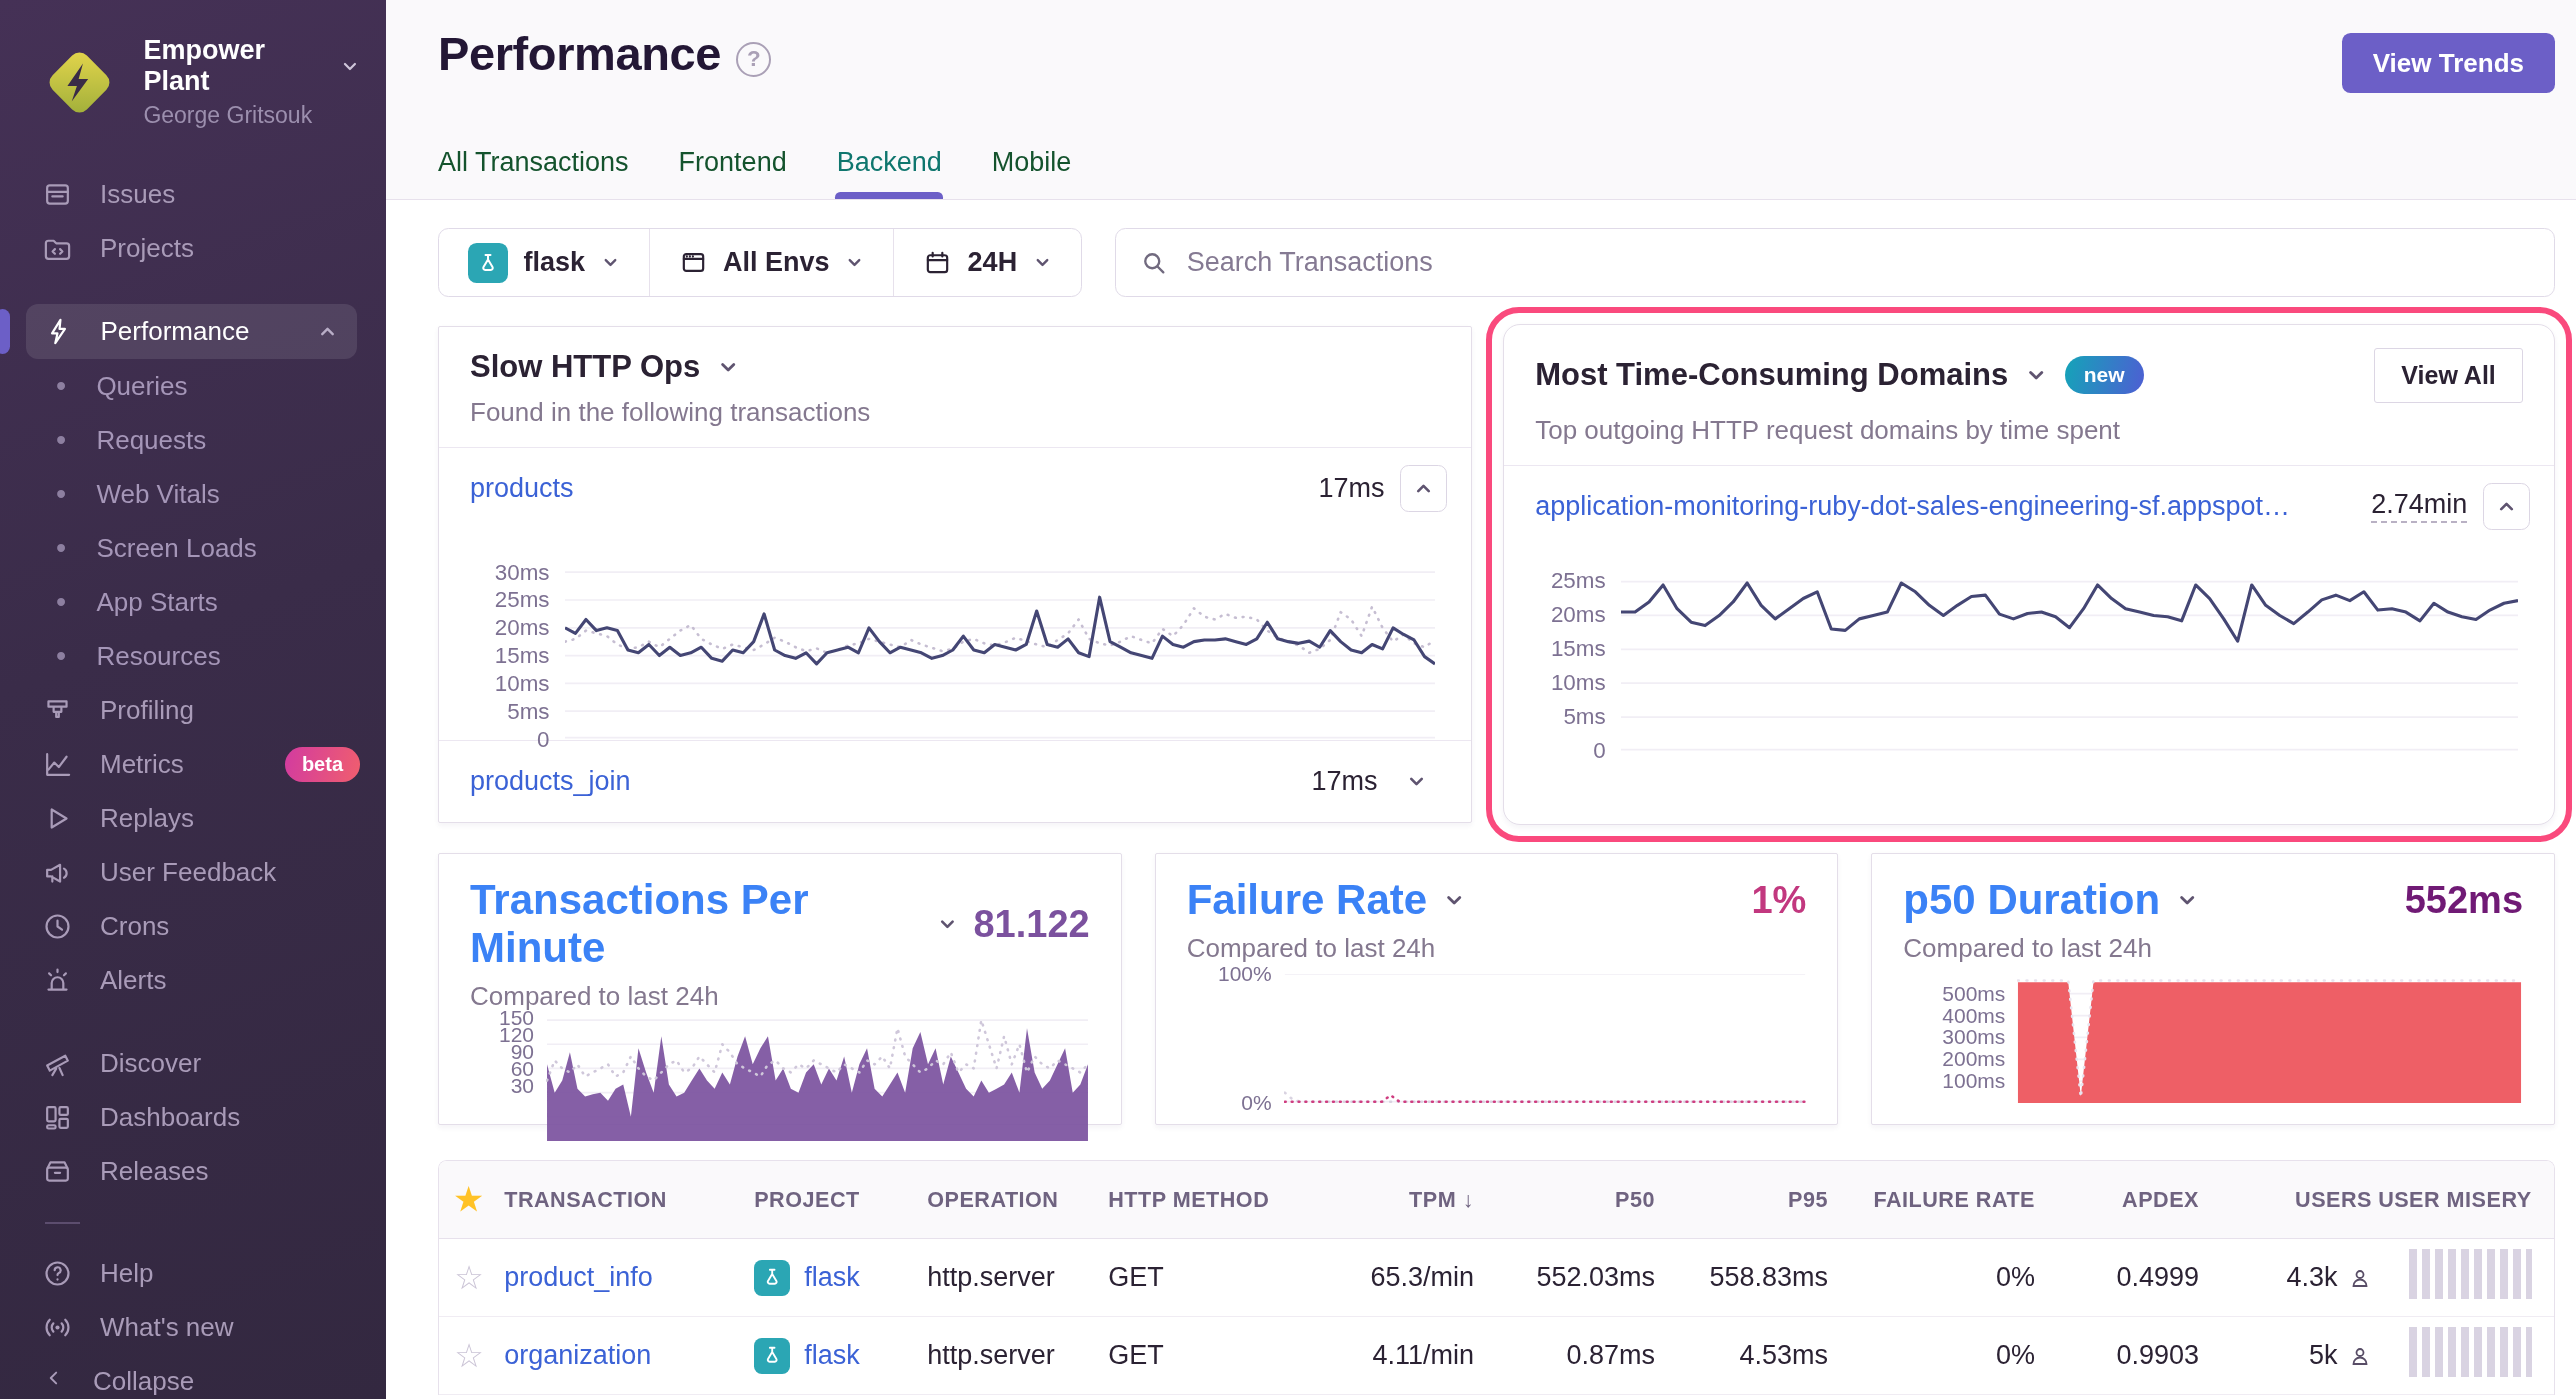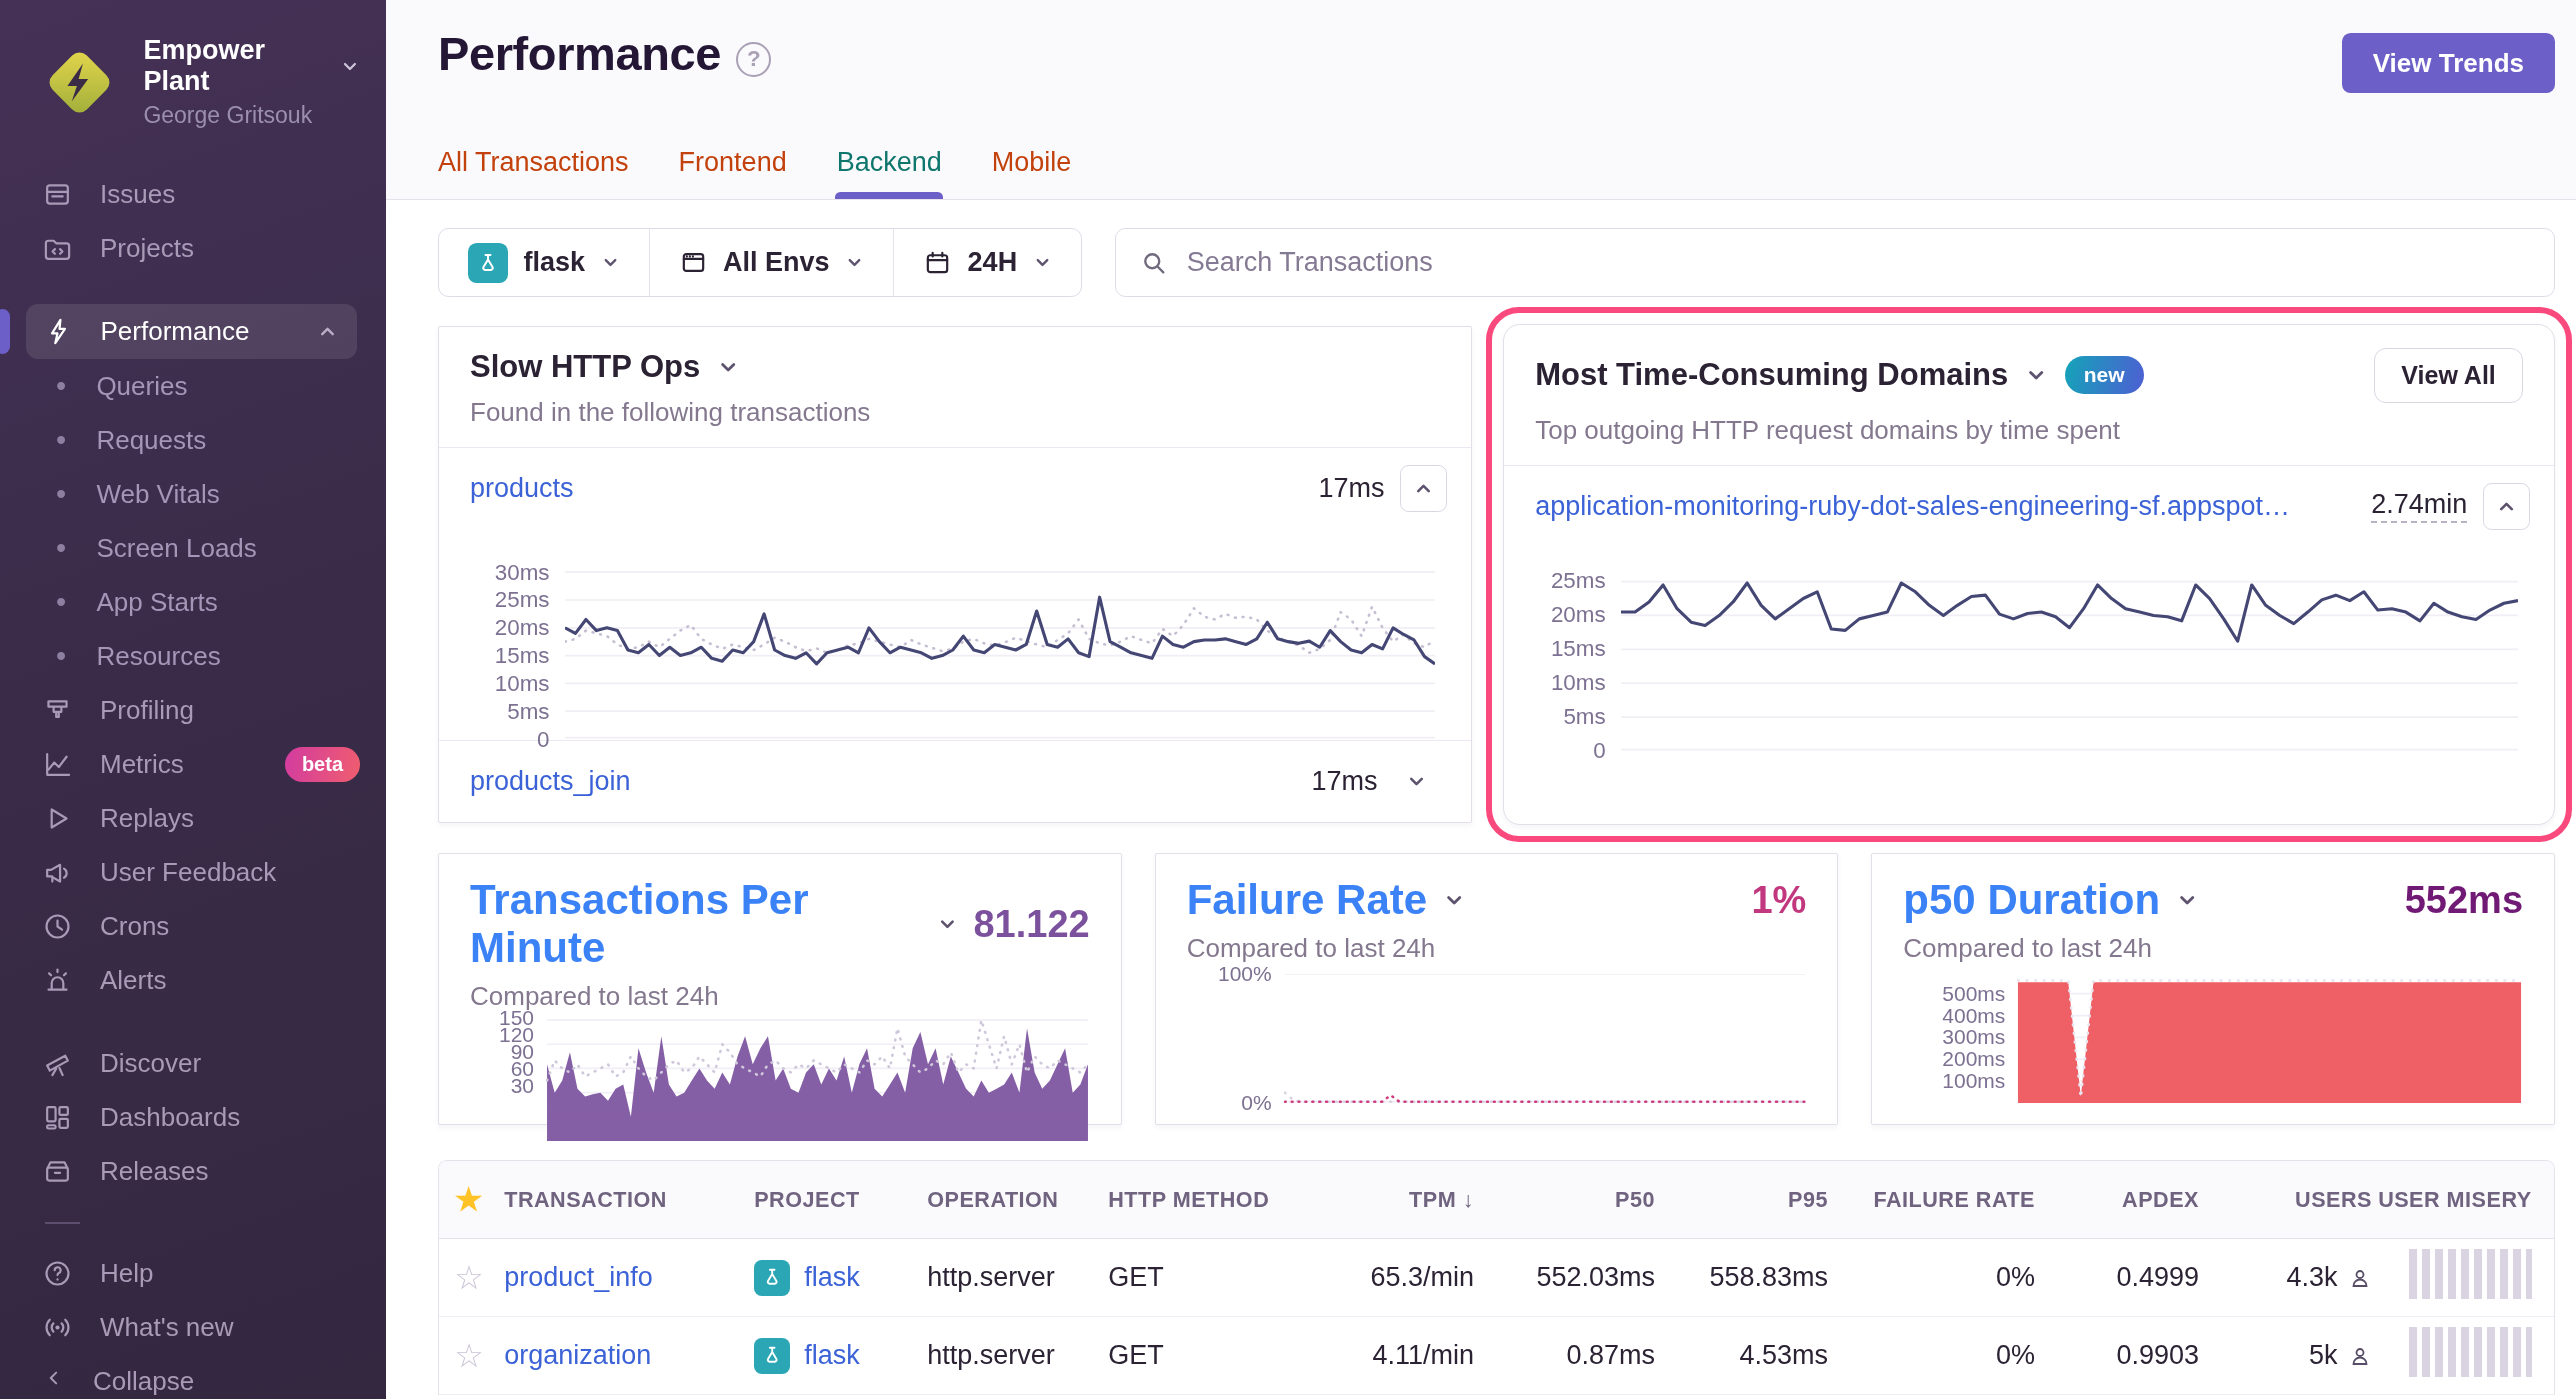--- a/index.html
+++ b/index.html
@@ -38,21 +38,21 @@
   .main { flex:1; display:flex; flex-direction:column; min-width:0; }
   .page-header { background:#faf9fb; border-bottom:1.7px solid #e7e1ec; height:200px; flex:none;
     padding:26px 21px 0 52px; position:relative; }
   .title-row { display:flex; align-items:flex-start; }
   .page-title { margin:0; font-size:47px; font-weight:700; color:#231735; letter-spacing:-0.4px; }
   .help-circ { width:35px; height:35px; border:2.6px solid #aaa0b6; border-radius:50%; color:#aaa0b6;
     font-size:22.4px; font-weight:700; display:flex; align-items:center; justify-content:center; margin:15.5px 0 0 15.5px; cursor:pointer; }
   .btn-primary { margin-left:auto; margin-top:7px; background:#6c5fc7; color:#fff; border:none; border-radius:8.6px;
     font-size:26px; font-weight:600; padding:14.7px 31px; cursor:pointer; font-family:inherit; }
   .tabs { position:absolute; left:52px; bottom:0; display:flex; gap:50px; }
-  .tab { font-size:27px; color:#c2410c; padding-bottom:21px; position:relative; cursor:pointer; }
+  .tab { font-size:27px; color:#14532d; padding-bottom:21px; position:relative; cursor:pointer; }
   .tab.active { color:#0f766e; }
   .tab.active::after { content:''; position:absolute; left:-1.7px; right:-1.7px; bottom:0; height:7px;
     background:#6c5fc7; border-radius:5.2px 5.2px 0 0; }
 
   .content { flex:1; padding:28px 21px 0 52px; background:#fff; min-height:0; }
 
   
   .filter-row { display:flex; gap:33px; }
   .seg-bar { display:flex; align-items:stretch; border:1.7px solid #e0dae8; border-radius:10.4px; height:69px; background:#fff; }
   .seg { display:flex; align-items:center; gap:15.5px; padding:0 29px; font-size:27px; font-weight:600; color:#2b2233; cursor:pointer; }
@@ -68,21 +68,21 @@
   .slow-card { width:1034px; flex:none; display:flex; flex-direction:column; }
   .ring { flex:1; border:6px solid #fa4a7d; border-radius:33px; padding:11.2px; margin:-19px -17px -19px 14px; }
   .domains-card { height:100%; display:flex; flex-direction:column; }
   .card-head { padding:22.4px 31px 19px; border-bottom:1.7px solid #ece7f1; }
   .card-title-row { display:flex; align-items:center; gap:17px; }
   .card-title { font-size:31px; font-weight:700; color:#2b2233; }
   .card-sub { margin-top:12px; font-size:26px; color:#84788f; }
   .chev { stroke:#5f5470; fill:none; stroke-width:2; stroke-linecap:round; stroke-linejoin:round; }
   .badge-new { background:linear-gradient(103deg,#14a4b8,#4e5ed3); color:#fff; font-size:21px; font-weight:600;
     padding:7px 19px; border-radius:862px; }
-  .btn-outline { margin-left:auto; background:#fff; border:1.7px solid #dcd6e4; border-radius:12px; color:#2b2233;
+  .btn-outline { margin-left:auto; background:#fff; border:1.7px solid #dcd6e4; border-radius:3px; color:#2b2233;
     font-size:25px; font-weight:600; padding:12px 26px; cursor:pointer; font-family:inherit; }
   .link-row { display:flex; align-items:center; padding:17px 24px 14px 31px; }
   .row-link { font-size:27px; color:#3b62d6; text-decoration:none; cursor:pointer; white-space:nowrap; overflow:hidden; text-overflow:ellipsis; }
   .row-right { margin-left:auto; display:flex; align-items:center; gap:15.5px; padding-left:21px; flex:none; }
   .row-val { font-size:27px; color:#2b2233; }
   .row-val.dashed { border-bottom:2.6px dashed #b9b1c4; padding-bottom:1.7px; }
   .chev-btn { width:47px; height:47px; border:1.7px solid #dcd6e4; border-radius:8.6px; background:#fff;
     display:flex; align-items:center; justify-content:center; cursor:pointer; }
   .chev-plain { width:47px; height:47px; display:flex; align-items:center; justify-content:center; cursor:pointer; }
   .join-row { border-top:1.7px solid #ece7f1; margin-top:auto; padding:17px 31px; }

